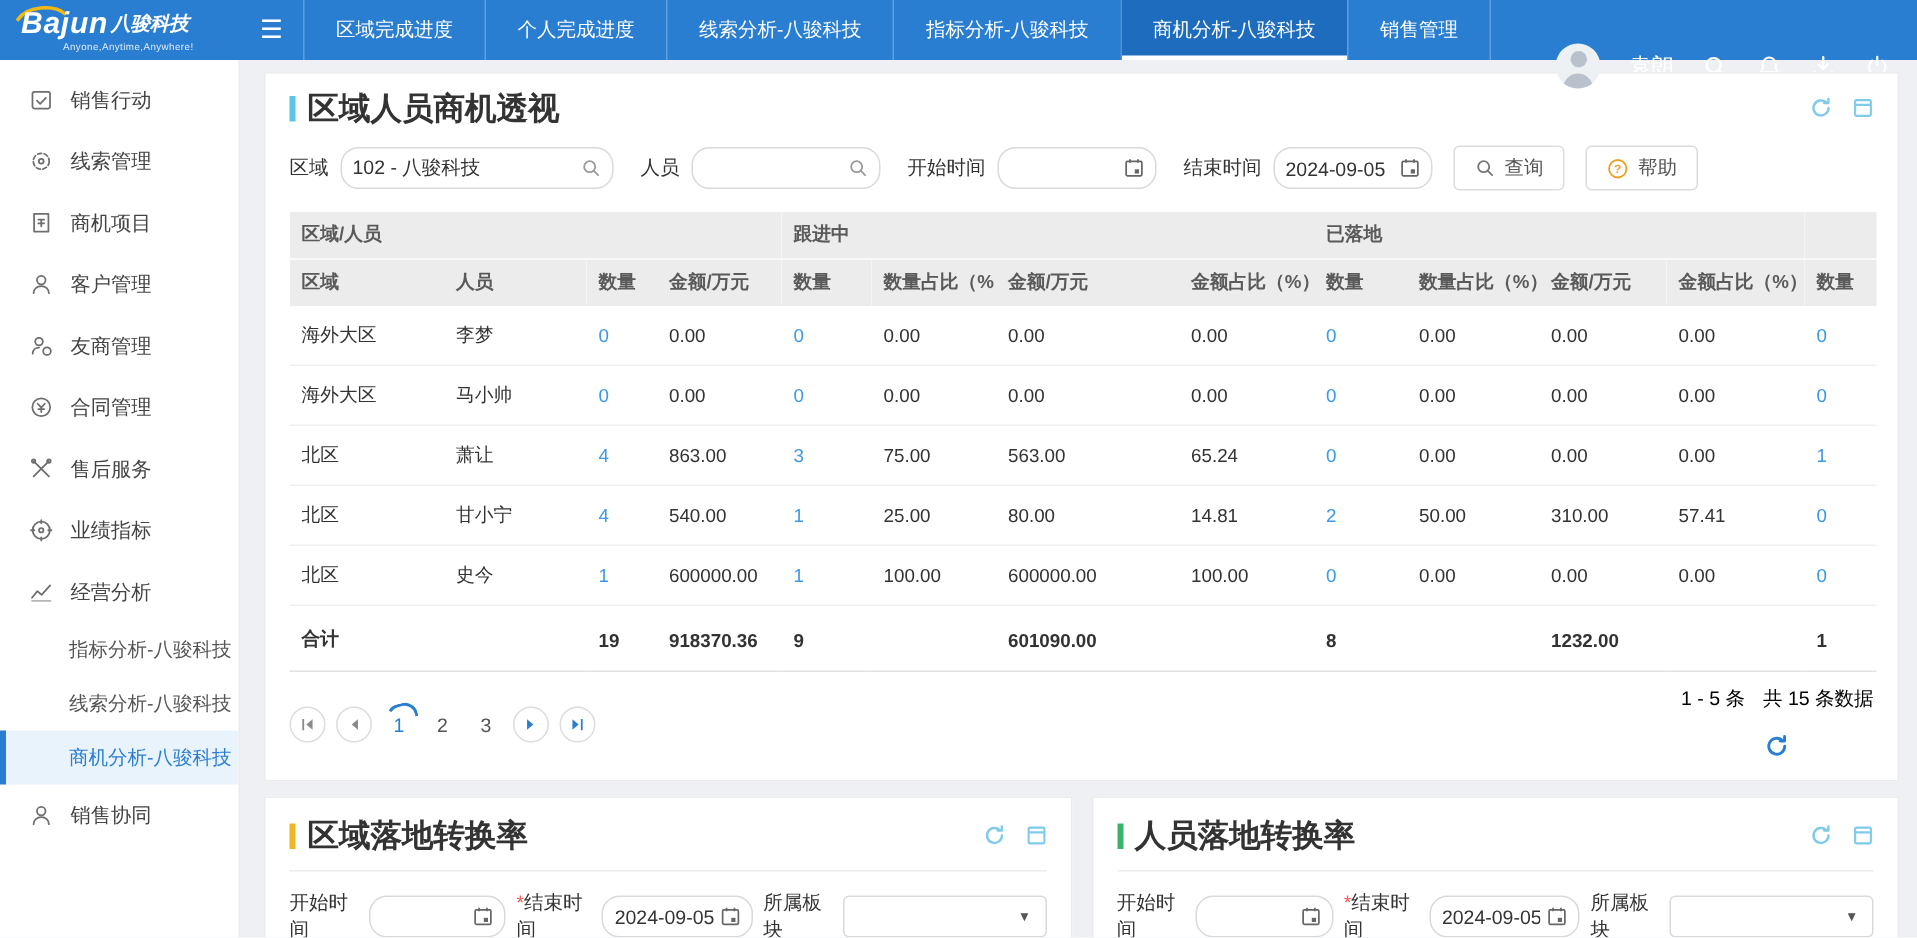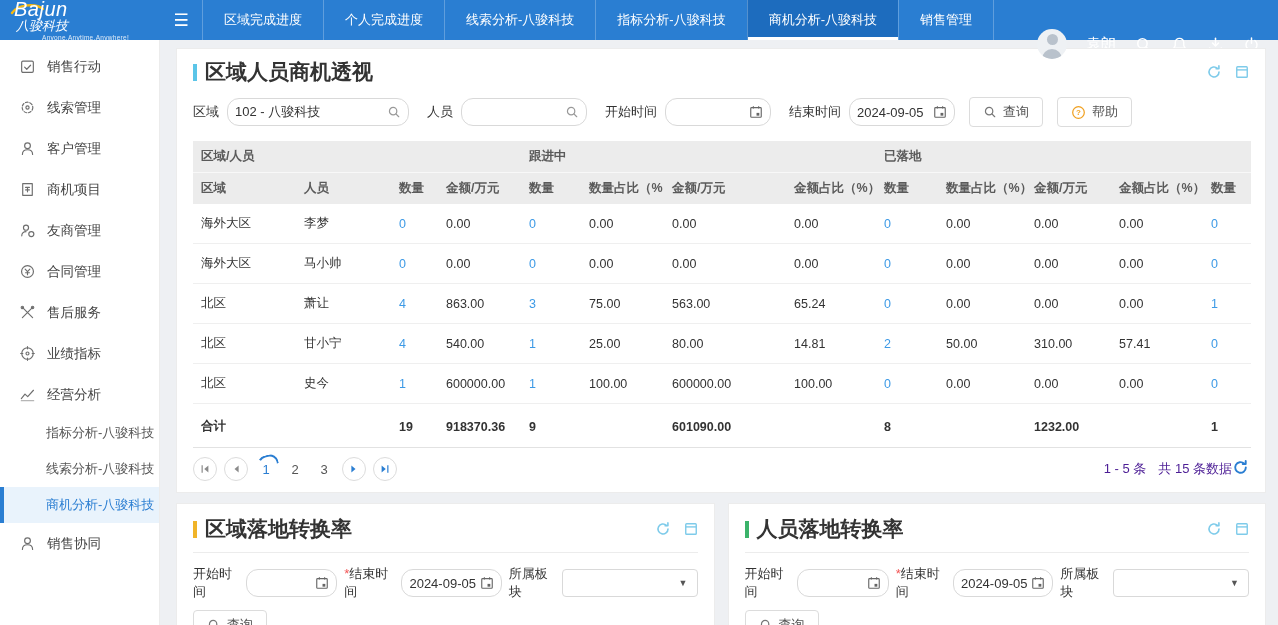--- a/index.html
+++ b/index.html
@@ -2,21 +2,21 @@
 <html><head>
 <meta charset="utf-8">
 <style>
   * { box-sizing: border-box; margin: 0; padding: 0; }
   html, body { width: 1278px; height: 625px; overflow: hidden; }
   body { font-family: "Liberation Sans", "DejaVu Sans", sans-serif; background: #eef0f3; color: #333; }
 
   
   .topnav { height: 40px; background: #2a7ed2; display: flex; align-items: stretch; color: #fff; }
   .logo { width: 160px; flex-shrink: 0; display: flex; flex-direction: column; justify-content: center; padding-left: 14px; position: relative; }
-  .logo-row { display: flex; align-items: flex-start; font-style: italic; font-weight: normal; line-height: 1; flex-direction: column; }
+  .logo-row { display: flex; align-items: center; font-style: italic; font-weight: bold; line-height: 1; }
   .logo-bajun { font-size: 20px; letter-spacing: .5px; position: relative; }
   .logo-swoosh { position: absolute; top: 3px; left: 10px; pointer-events: none; }
   .logo-cn { font-size: 13px; margin-left: 2px; }
   .logo-tagline { font-size: 6.5px; opacity: .85; margin-top: 2px; margin-left: 28px; letter-spacing: .3px; }
   .hamburger { width: 42px; display: flex; align-items: center; justify-content: center; font-size: 17px; cursor: pointer; }
   .nav-tabs { display: flex; align-items: stretch; }
   .nav-tab { padding: 0 21px; line-height: 40px; font-size: 13px; border-left: 1px solid rgba(255,255,255,.25); cursor: pointer; position: relative; white-space: nowrap; }
   .nav-tab:last-child { border-right: 1px solid rgba(255,255,255,.25); }
   .nav-tab.active { background: #1d6cbe; }
   .nav-tab.active::after { content: ''; position: absolute; left: 0; right: 0; bottom: 0; height: 3px; background: #fff; }
@@ -65,21 +65,21 @@
   tbody td { padding: 11px 8px; border-bottom: 1px solid #efefef; color: #333; white-space: nowrap; overflow: hidden; }
   td.link { color: #3d9ae6; cursor: pointer; }
   tfoot td { padding: 14px 8px 12px; font-weight: bold; color: #333; border-top: 1px solid #e2e2e2; border-bottom: 1px solid #e2e2e2; white-space: nowrap; }
 
   
   .pagi-row { display: flex; align-items: center; margin-top: 9px; padding-bottom: 5px; }
   .pg-btn { width: 24px; height: 24px; border-radius: 50%; border: 1px solid #dcdcdc; display: flex; align-items: center; justify-content: center; background: #fff; margin-right: 7px; cursor: pointer; }
   .pg-num { width: 22px; height: 24px; display: flex; align-items: center; justify-content: center; font-size: 13px; color: #555; margin-right: 7px; cursor: pointer; position: relative; }
   .pg-num.active { color: #2a7ed2; }
   .pg-num.active::before { content: ''; position: absolute; top: -2px; left: 2px; width: 17px; height: 9px; border: 2px solid #2a7ed2; border-bottom: none; border-left-color: transparent; border-radius: 9px 9px 0 0; transform: rotate(-14deg); }
-  .pagi-right { margin-left: auto; display: flex; align-items: center; font-size: 13px; color: #4c1d95; }
+  .pagi-right { margin-left: auto; display: flex; align-items: center; gap: 14px; font-size: 13px; color: #000000; flex-direction: column; }
   .sum-gap { display: inline-flex; gap: 12px; }
 
   
   .bottom-row { display: flex; gap: 13px; margin-top: 10px; flex: 1; }
   .card.half { flex: 1; padding: 11px 16px; overflow: hidden; }
   .half .title-row { border-bottom: 1px solid #ececec; padding-bottom: 9px; height: auto; }
   .bfilters { display: flex; align-items: center; gap: 7px; font-size: 13px; color: #333; margin-top: 12px; }
   .required { color: #f25555; }
   .w-bstart { width: 102px; } .w-bend { width: 112px; }
   .select-box { display: flex; align-items: center; border: 1px solid #d9d9d9; border-radius: 4px; height: 28px; padding: 0 9px; width: 152px; color: #666; cursor: pointer; }
@@ -157,34 +157,34 @@
           <svg width="17" height="17" viewBox="0 0 16 16" fill="none" stroke="#6e6e6e" stroke-width="1.1" stroke-linecap="round" stroke-linejoin="round">
             <circle cx="8" cy="8" r="5" stroke-dasharray="2.6 1.6"></circle>
             <circle cx="8" cy="8" r="1.5"></circle>
           </svg>
         </span>
         <span>线索管理</span>
       </div>
       <div class="side-item">
         <span class="s-icon">
           <svg width="17" height="17" viewBox="0 0 16 16" fill="none" stroke="#6e6e6e" stroke-width="1.1" stroke-linecap="round" stroke-linejoin="round">
+            <rect x="3.5" y="2.5" width="9" height="11"></rect>
+            <path d="M6.2 6h3.6M6.2 8.4h3.6M8 6v4.2"></path>
+          </svg>
+        </span>
+        <span>商机项目</span>
+      </div>
+      <div class="side-item">
+        <span class="s-icon">
+          <svg width="17" height="17" viewBox="0 0 16 16" fill="none" stroke="#6e6e6e" stroke-width="1.1" stroke-linecap="round" stroke-linejoin="round">
             <circle cx="8" cy="5.4" r="2.7"></circle>
             <path d="M3.2 13.6c0-2.7 2.1-4.4 4.8-4.4s4.8 1.7 4.8 4.4"></path>
           </svg>
         </span>
         <span>客户管理</span>
-      </div>
-      <div class="side-item">
-        <span class="s-icon">
-          <svg width="17" height="17" viewBox="0 0 16 16" fill="none" stroke="#6e6e6e" stroke-width="1.1" stroke-linecap="round" stroke-linejoin="round">
-            <rect x="3.5" y="2.5" width="9" height="11"></rect>
-            <path d="M6.2 6h3.6M6.2 8.4h3.6M8 6v4.2"></path>
-          </svg>
-        </span>
-        <span>商机项目</span>
       </div>
       <div class="side-item">
         <span class="s-icon">
           <svg width="17" height="17" viewBox="0 0 16 16" fill="none" stroke="#6e6e6e" stroke-width="1.1" stroke-linecap="round" stroke-linejoin="round">
             <circle cx="6.6" cy="5.4" r="2.4"></circle>
             <path d="M2.6 13c0-2.4 1.8-3.9 4-3.9"></path>
             <circle cx="11.6" cy="11.4" r="2.4"></circle>
           </svg>
         </span>
         <span>友商管理</span>

